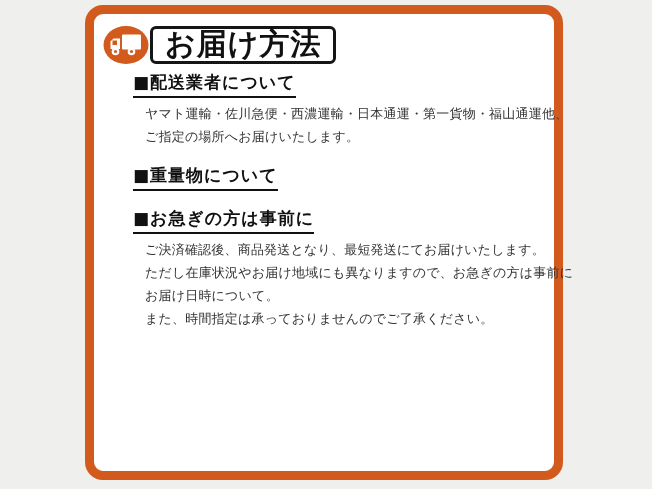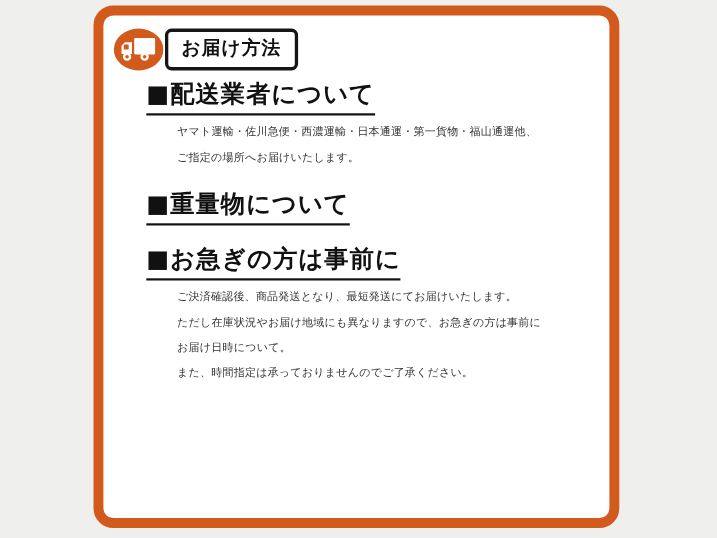--- a/index.html
+++ b/index.html
@@ -25,43 +25,43 @@
     border-radius: 18px;
   }
   .panel-content { padding: 11px 8px 0 9px; }
   .header { display: flex; align-items: center; height: 40px; }
   .truck-badge { width: 46px; height: 40px; flex: 0 0 auto; }
   .truck-badge svg { width: 46px; height: 40px; display: block; }
   .title-box {
     margin-left: 1px;
     border: 3px solid #151515;
     border-radius: 6px;
-    font-size: 17px;
+    font-size: 30px;
     font-weight: 700;
     line-height: 28px;
     padding: 1px 12px 3px;
     color: var(--heading-text);
     letter-spacing: 1px;
     white-space: nowrap;
   }
   .section { margin: 16px 0 0 30px; }
   .section.first { margin-top: 6px; }
   .sec-heading {
     display: inline-block;
-    font-size: 22px;
+    font-size: 17px;
     font-weight: 700;
     letter-spacing: 1px;
     color: var(--heading-text);
     border-bottom: 2px solid #111;
     padding-bottom: 2px;
     white-space: nowrap;
   }
   .sec-body {
-    margin: 4px 0 0 28px;
-    font-size: 10px;
+    margin: 4px 0 0 12px;
+    font-size: 13px;
     line-height: 23px;
     color: var(--body-text);
     letter-spacing: 0.2px;
   }
   .sec-body .line { white-space: nowrap; }
 </style>
 </head>
 <body>
 
 <div class="page">

